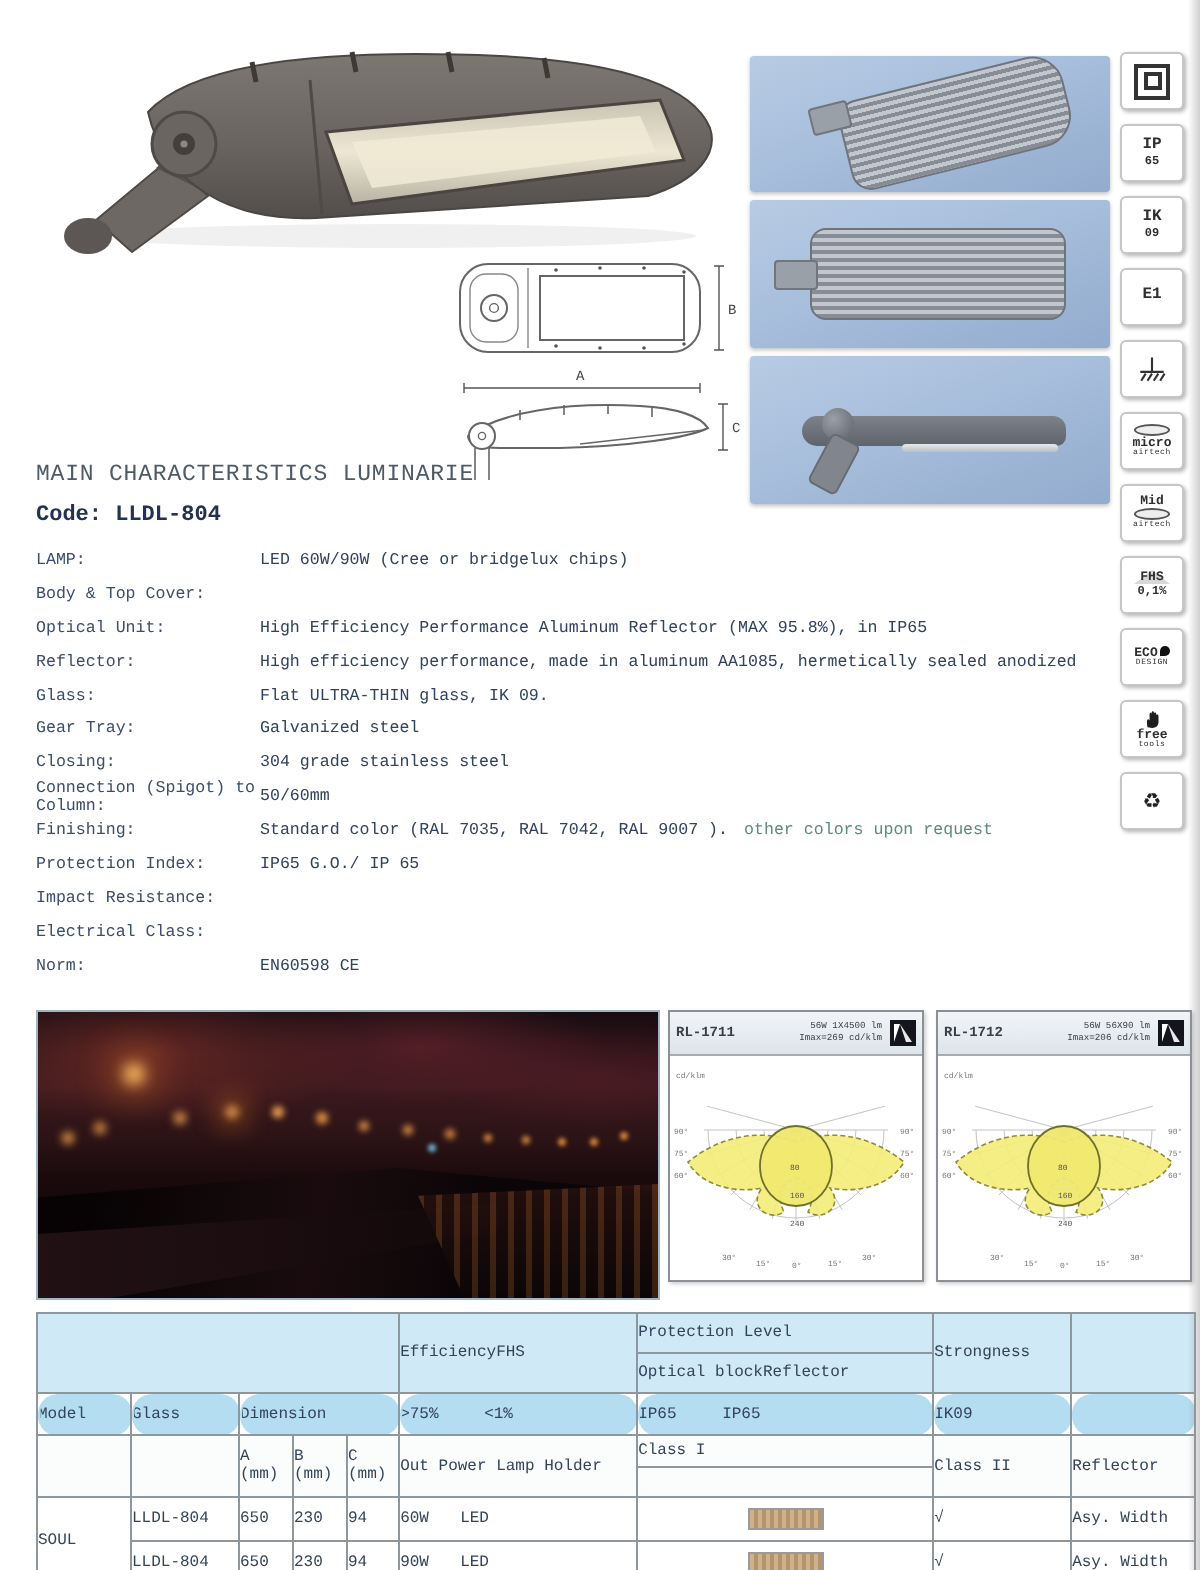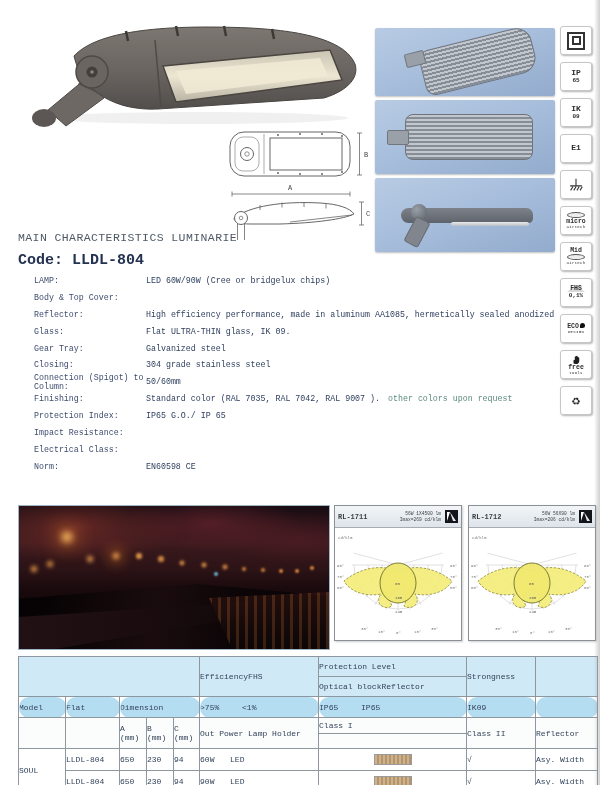--- a/index.html
+++ b/index.html
@@ -48,24 +48,24 @@
   .sq-outer{width:14px;height:14px;border:2px solid #333;display:flex;align-items:center;justify-content:center;}
   .sq-inner{width:5px;height:5px;border:2px solid #333;}
   .lens{width:16px;height:4px;border:1px solid #555;border-radius:50%;margin-bottom:1px;background:#eee;}
   .tri{width:0;height:0;border-left:9px solid transparent;border-right:9px solid transparent;
      border-bottom:7px solid #d8d8d8;margin-bottom:-6px;}
   .recycle-glyph{font-size:14px;color:#1e1e1e;line-height:1;}
   .ecodot{display:inline-block;width:5px;height:5px;background:#111;border-radius:50% 50% 50% 0;margin-left:1px;}
 
   
   .main-title{left:18px;top:231px;font-size:11.5px;color:#4e5a66;letter-spacing:.4px;}
-  .code-line{left:18px;top:252px;font-size:15px;font-weight:bold;color:#233250;}
+  .code-line{left:18px;top:252px;font-size:11px;font-weight:bold;color:#233250;}
   .specs{left:18px;top:272px;width:564px;}
   .spec-row{display:flex;height:16.9px;align-items:center;}
-  .spec-label{width:112px;flex:none;font-size:8.3px;color:#3d4c6d;margin-left:16px;}
+  .spec-label{width:112px;flex:none;font-size:8.3px;color:#3d4c6d;}
   .spec-value{flex:1;font-size:8.3px;color:#31415f;white-space:nowrap;}
   .spec-note{color:#5d8a80;margin-left:8px;}
 
   
   .night{left:18px;top:505px;width:312px;height:145px;border:1px solid #9fb4c4;box-sizing:border-box;
      background:
        radial-gradient(55% 38% at 18% 14%, rgba(138,52,44,.6), rgba(0,0,0,0) 65%),
        radial-gradient(45% 30% at 62% 12%, rgba(120,40,50,.55), rgba(0,0,0,0) 65%),
        radial-gradient(40% 28% at 90% 22%, rgba(90,30,40,.5), rgba(0,0,0,0) 65%),
        linear-gradient(180deg,#170c12 0%,#3b191d 26%,#2c1316 44%,#1a0a0d 58%,#0d0608 78%,#0a0506 100%);
@@ -269,20 +269,24 @@
 
   <div class="abs specs">
     <div class="spec-row">
         <span class="spec-label">LAMP:</span>
         <span class="spec-value"><span>LED 60W/90W (Cree or bridgelux chips)</span></span>
       </div>
     <div class="spec-row">
         <span class="spec-label">Body &amp; Top Cover:</span>
       </div>
     <div class="spec-row">
+        <span class="spec-label">Optical Unit:</span>
+        <span class="spec-value"><span>High Efficiency Performance Aluminum Reflector (MAX 95.8%), in IP65</span></span>
+      </div>
+    <div class="spec-row">
         <span class="spec-label">Reflector:</span>
         <span class="spec-value"><span>High efficiency performance, made in aluminum AA1085, hermetically sealed anodized</span></span>
       </div>
     <div class="spec-row">
         <span class="spec-label">Glass:</span>
         <span class="spec-value"><span>Flat ULTRA-THIN glass, IK 09.</span></span>
       </div>
     <div class="spec-row">
         <span class="spec-label">Gear Tray:</span>
         <span class="spec-value"><span>Galvanized steel</span></span>
@@ -452,21 +456,21 @@
         <td rowspan="2">Strongness</td>
         <td rowspan="2"></td>
       </tr>
       <tr class="band1">
         <td class="cell-2sp">
           <span>Optical block</span><span>Reflector</span>
         </td>
       </tr>
       <tr class="band2">
         <td>Model</td>
-        <td>Flat</td>
+        <td>Glass</td>
         <td colspan="3">Dimension</td>
         <td class="cell-2sp">
           <span>&gt;75%</span><span>&lt;1%</span>
         </td>
         <td class="cell-2sp">
           <span>IP65</span><span>IP65</span>
         </td>
         <td>IK09</td>
         <td></td>
       </tr>

